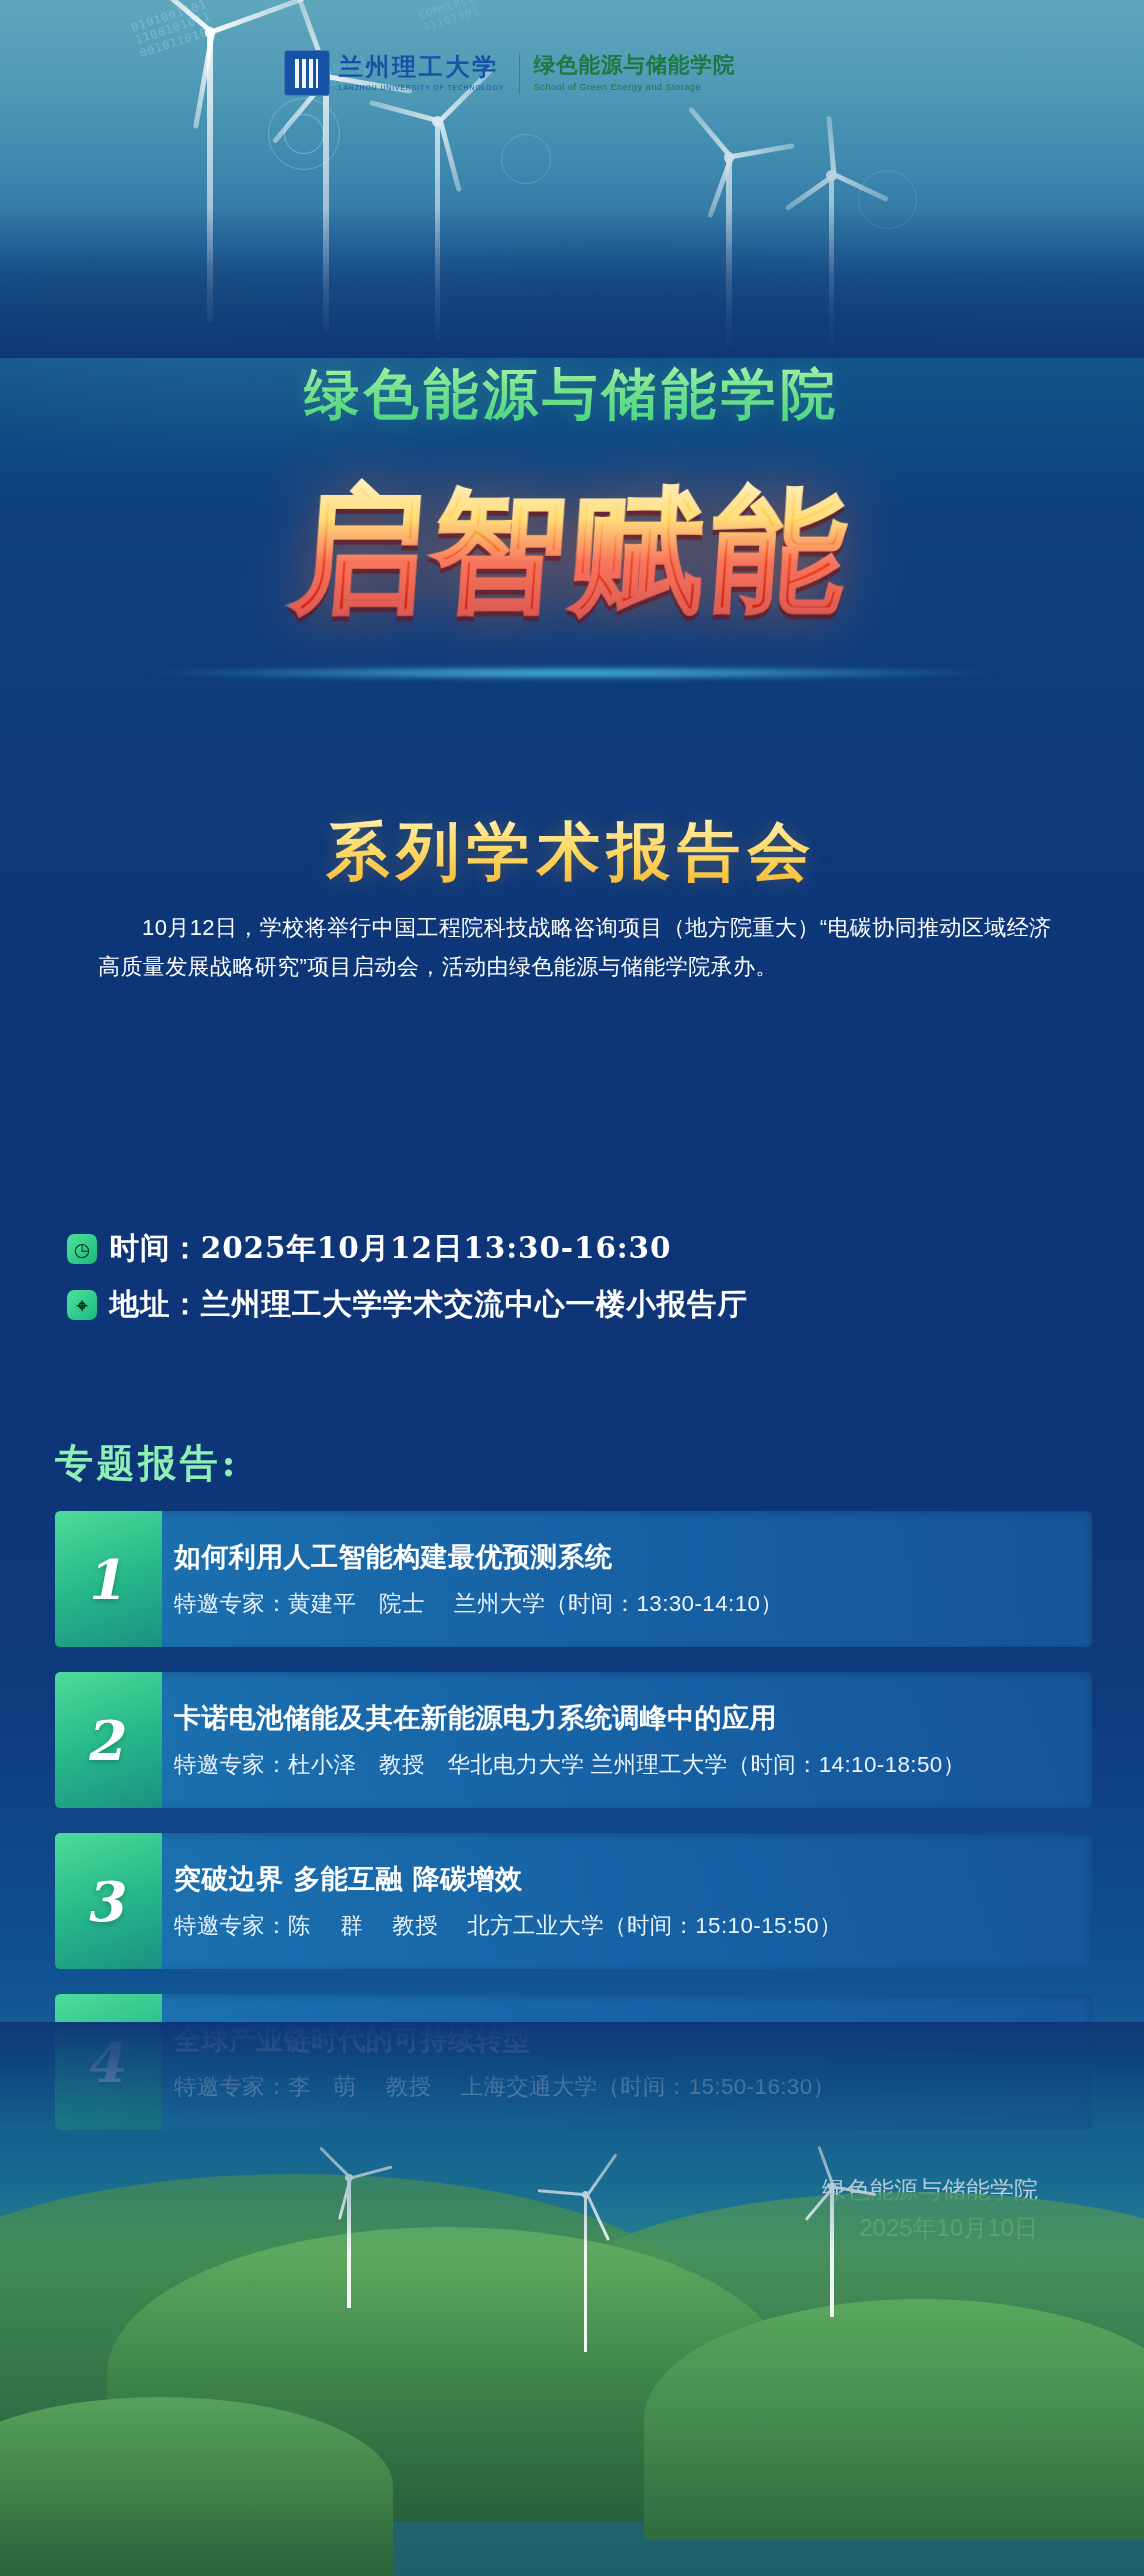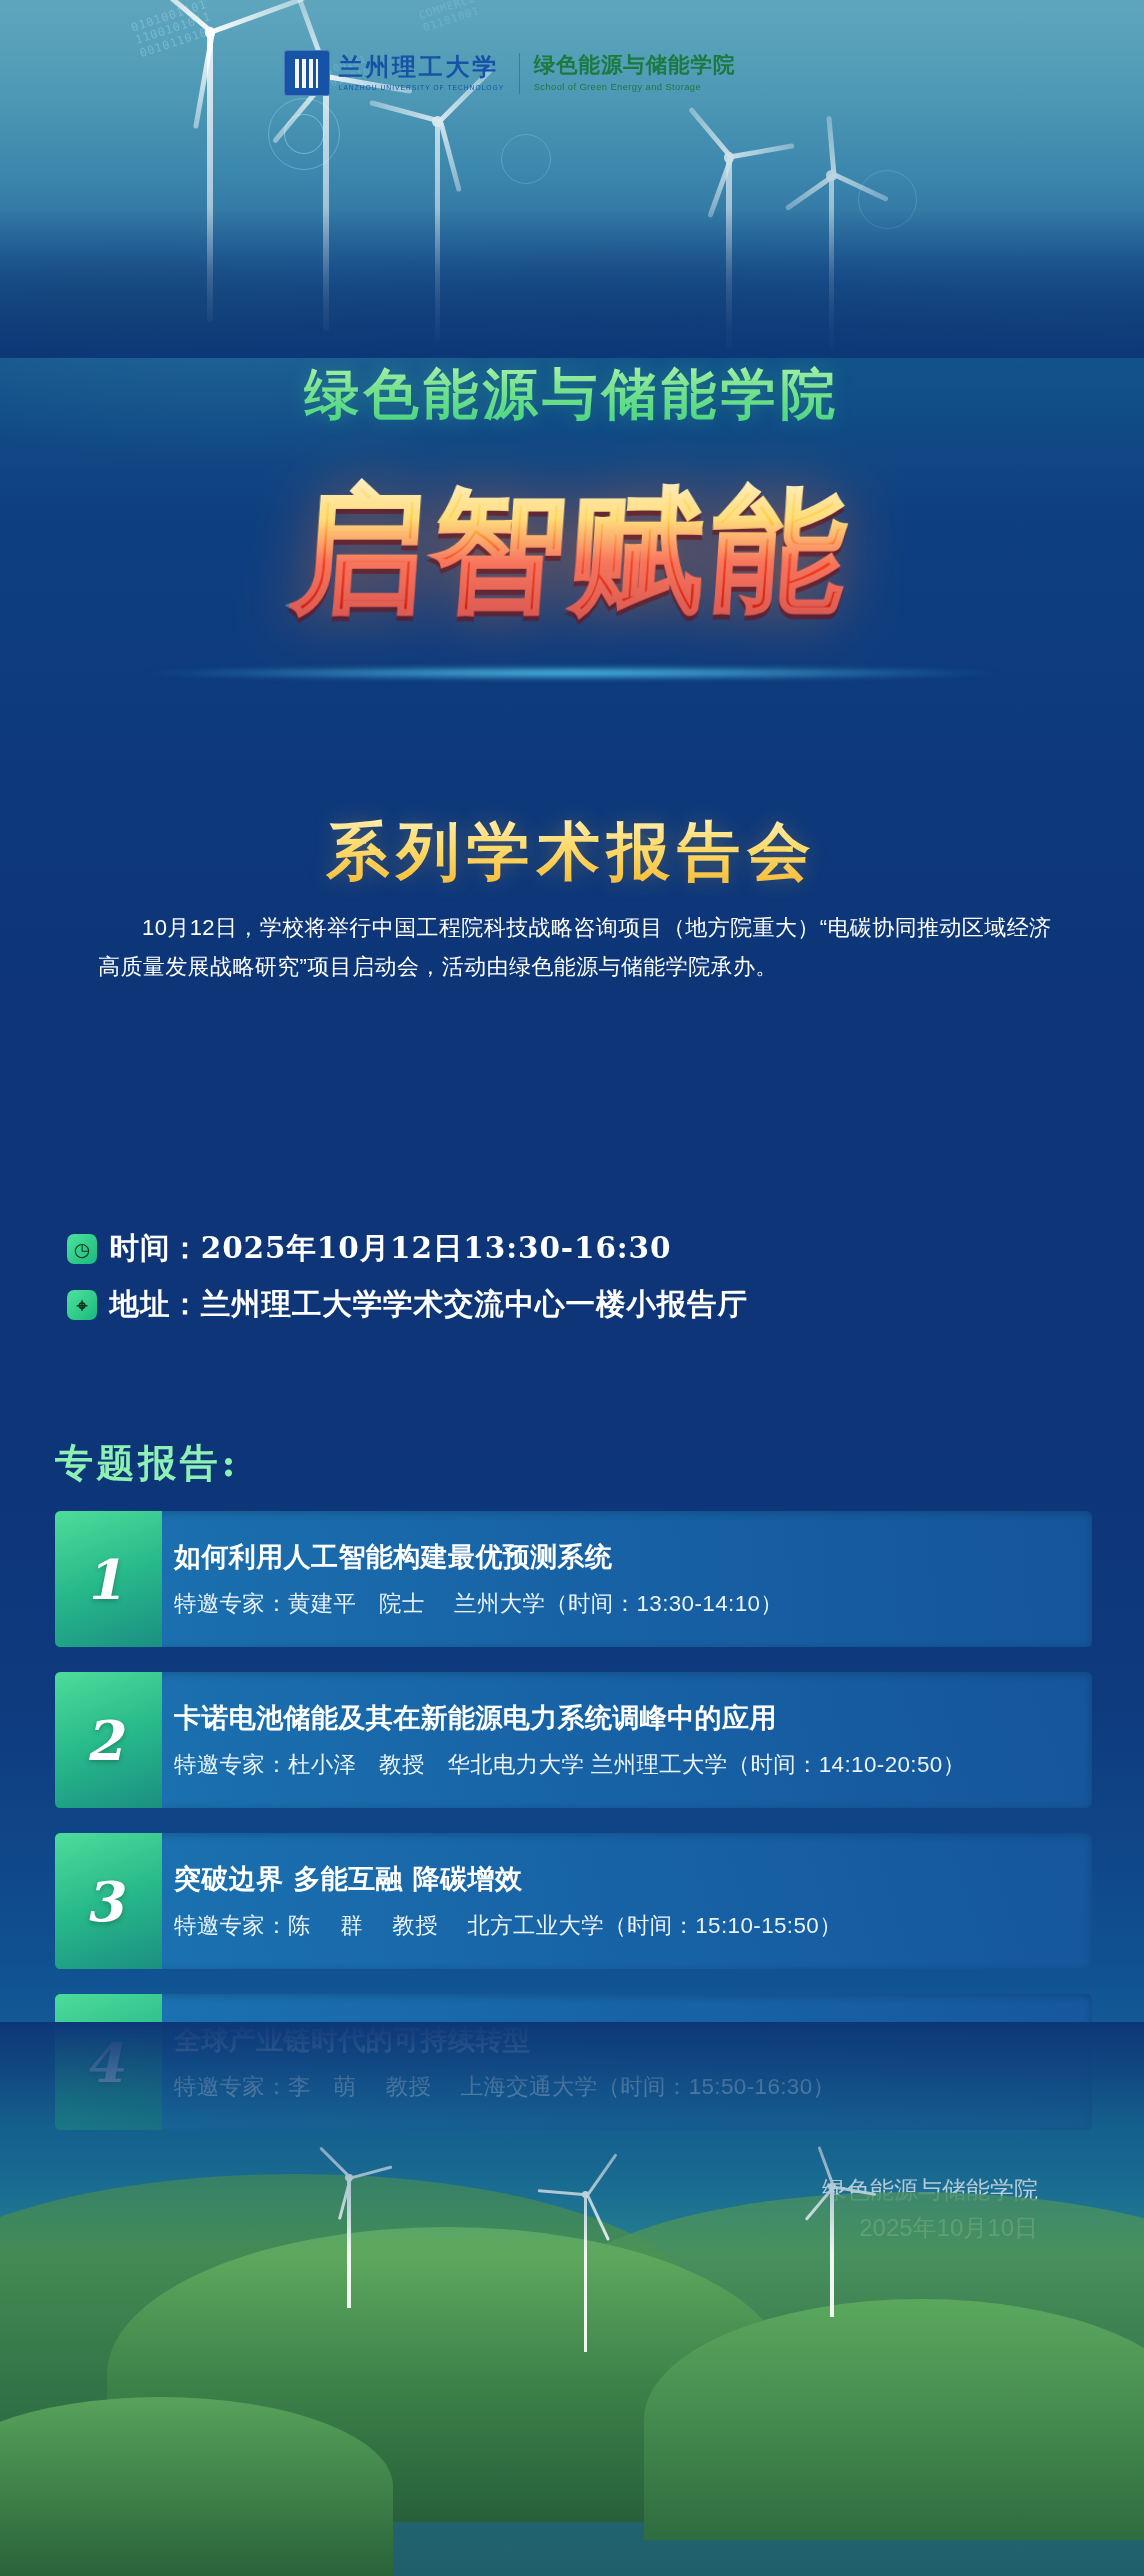--- a/index.html
+++ b/index.html
@@ -404,21 +404,21 @@
       <div class="card-num">1</div>
       <div class="card-body">
         <div class="card-title">如何利用人工智能构建最优预测系统</div>
         <div class="card-sub">特邀专家：黄建平　院士　 兰州大学（时间：13:30-14:10）</div>
       </div>
     </div>
     <div class="card">
       <div class="card-num">2</div>
       <div class="card-body">
         <div class="card-title">卡诺电池储能及其在新能源电力系统调峰中的应用</div>
-        <div class="card-sub">特邀专家：杜小泽　教授　华北电力大学 兰州理工大学（时间：14:10-20:50）</div>
+        <div class="card-sub">特邀专家：杜小泽　教授　华北电力大学 兰州理工大学（时间：14:10-18:50）</div>
       </div>
     </div>
     <div class="card">
       <div class="card-num">3</div>
       <div class="card-body">
         <div class="card-title">突破边界 多能互融 降碳增效</div>
         <div class="card-sub">特邀专家：陈　 群　 教授　 北方工业大学（时间：15:10-15:50）</div>
       </div>
     </div>
     <div class="card">

